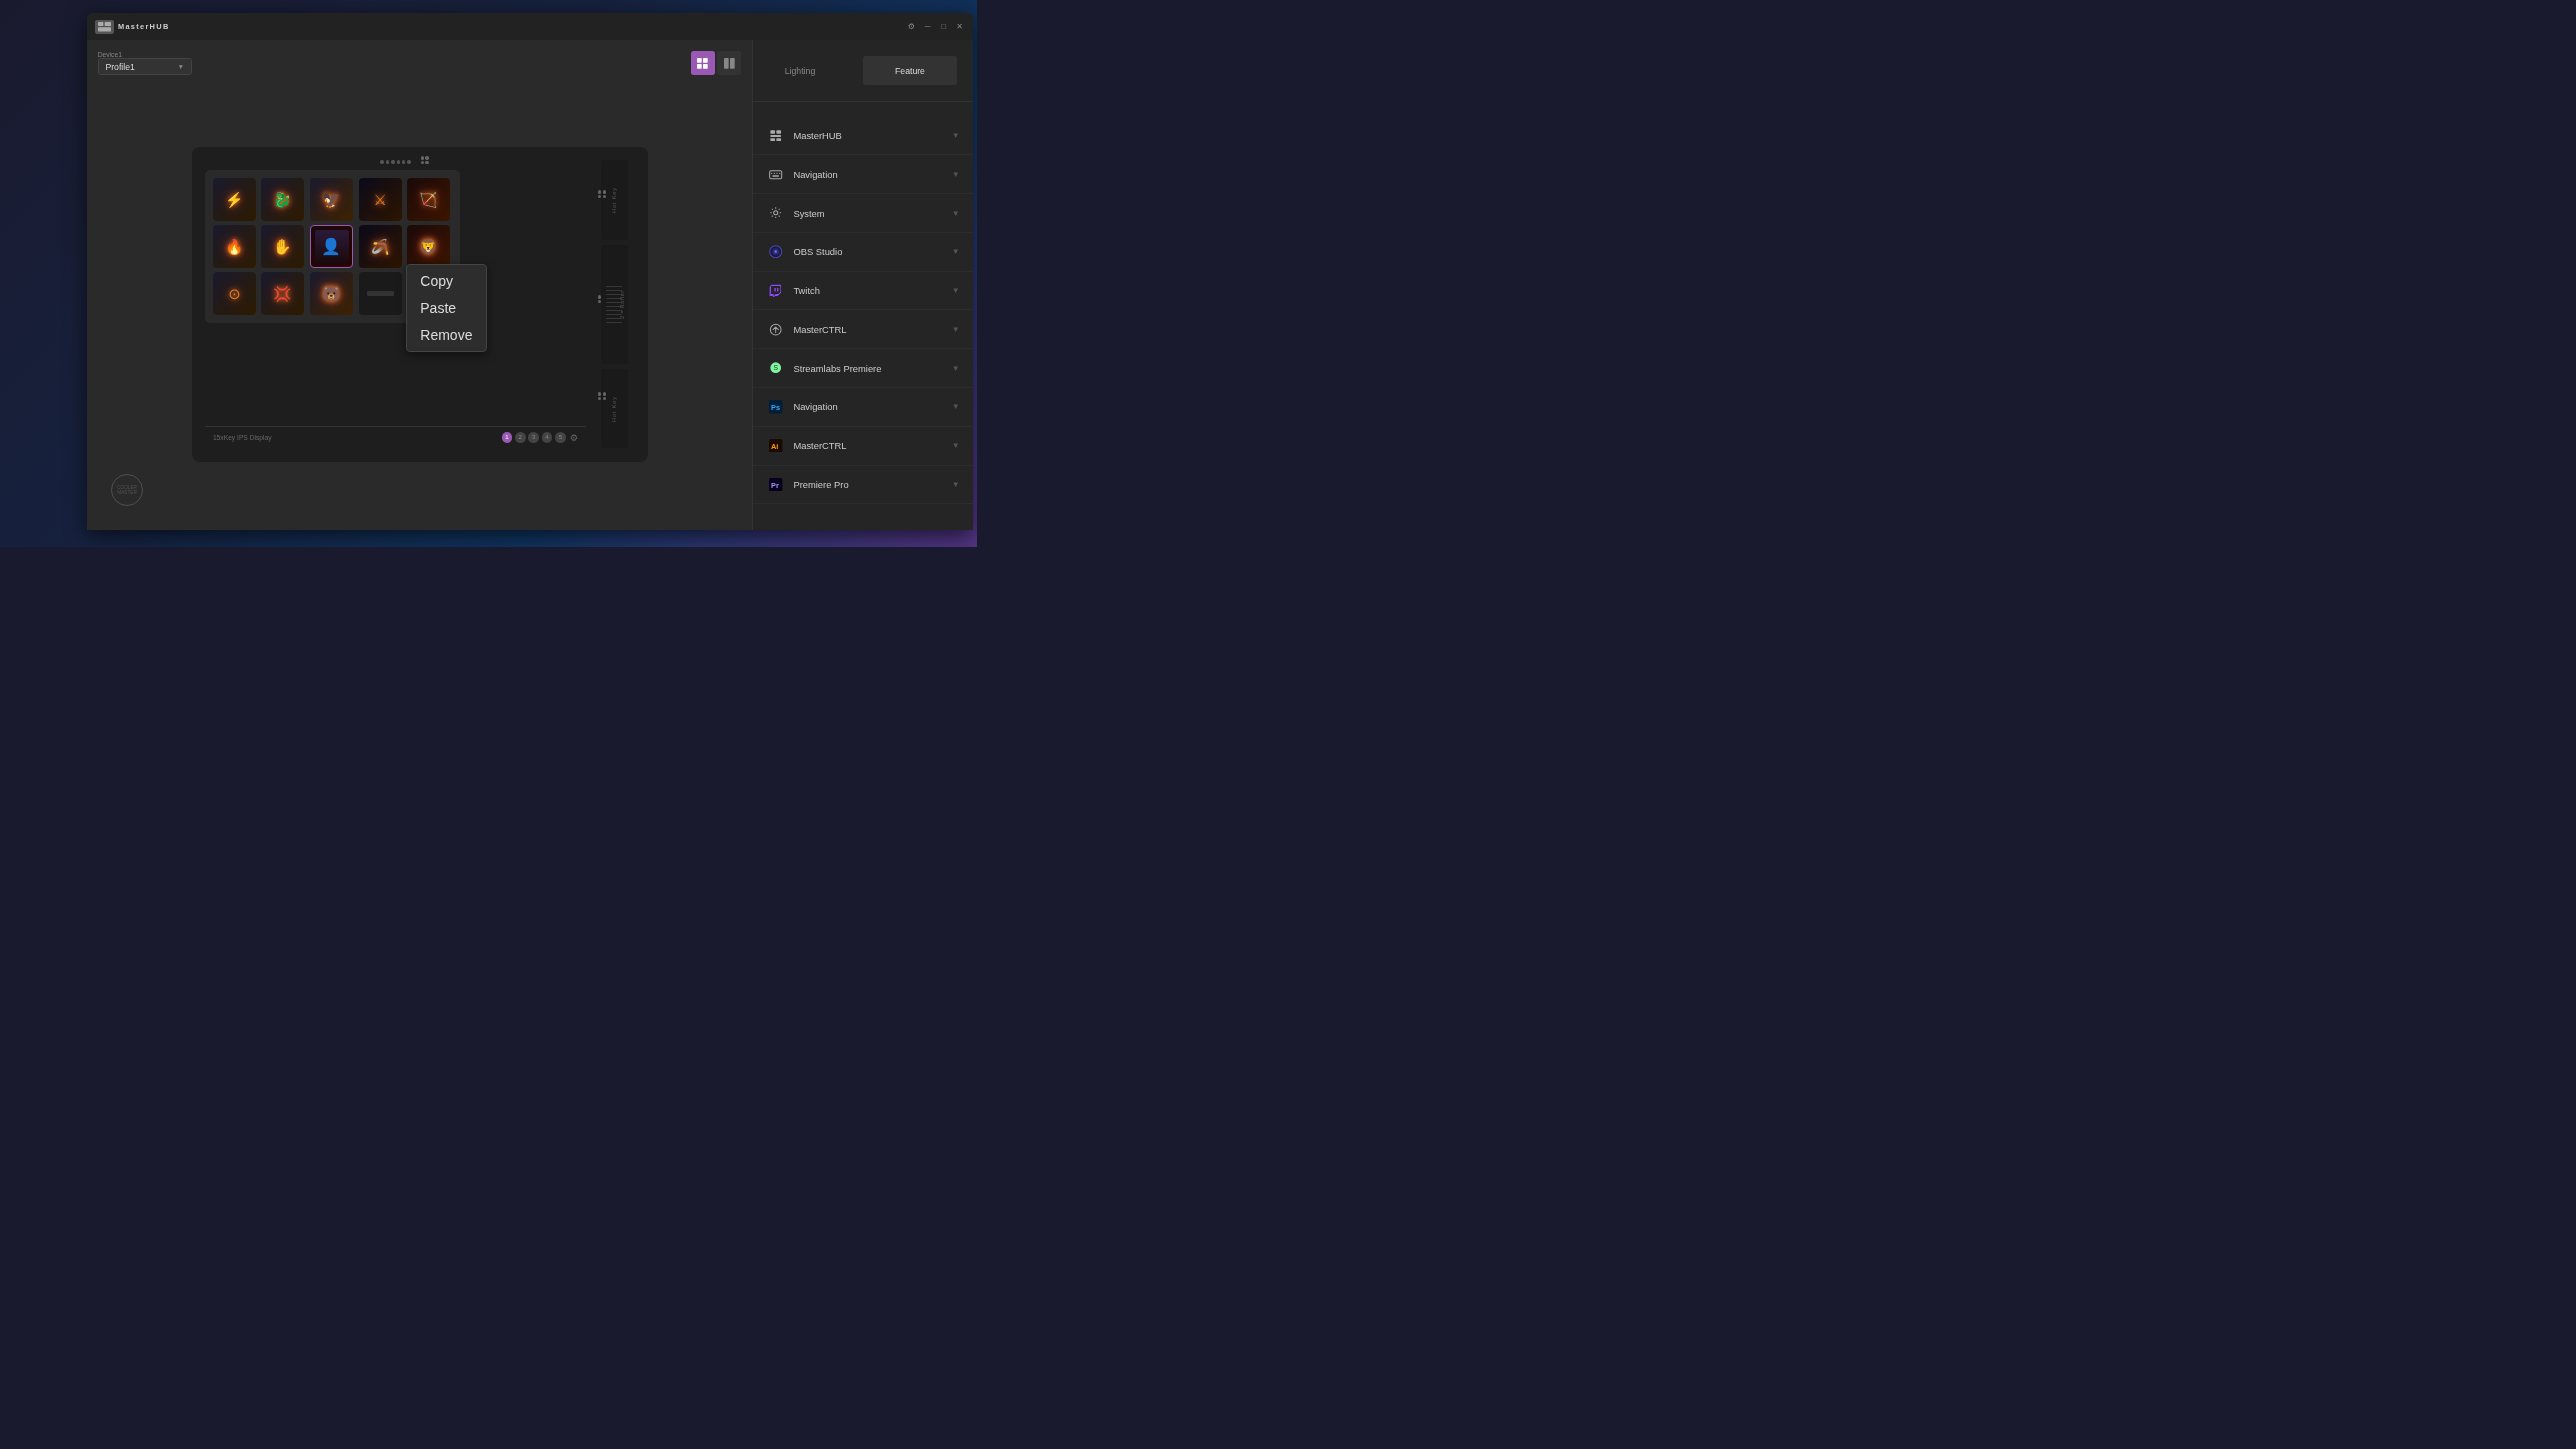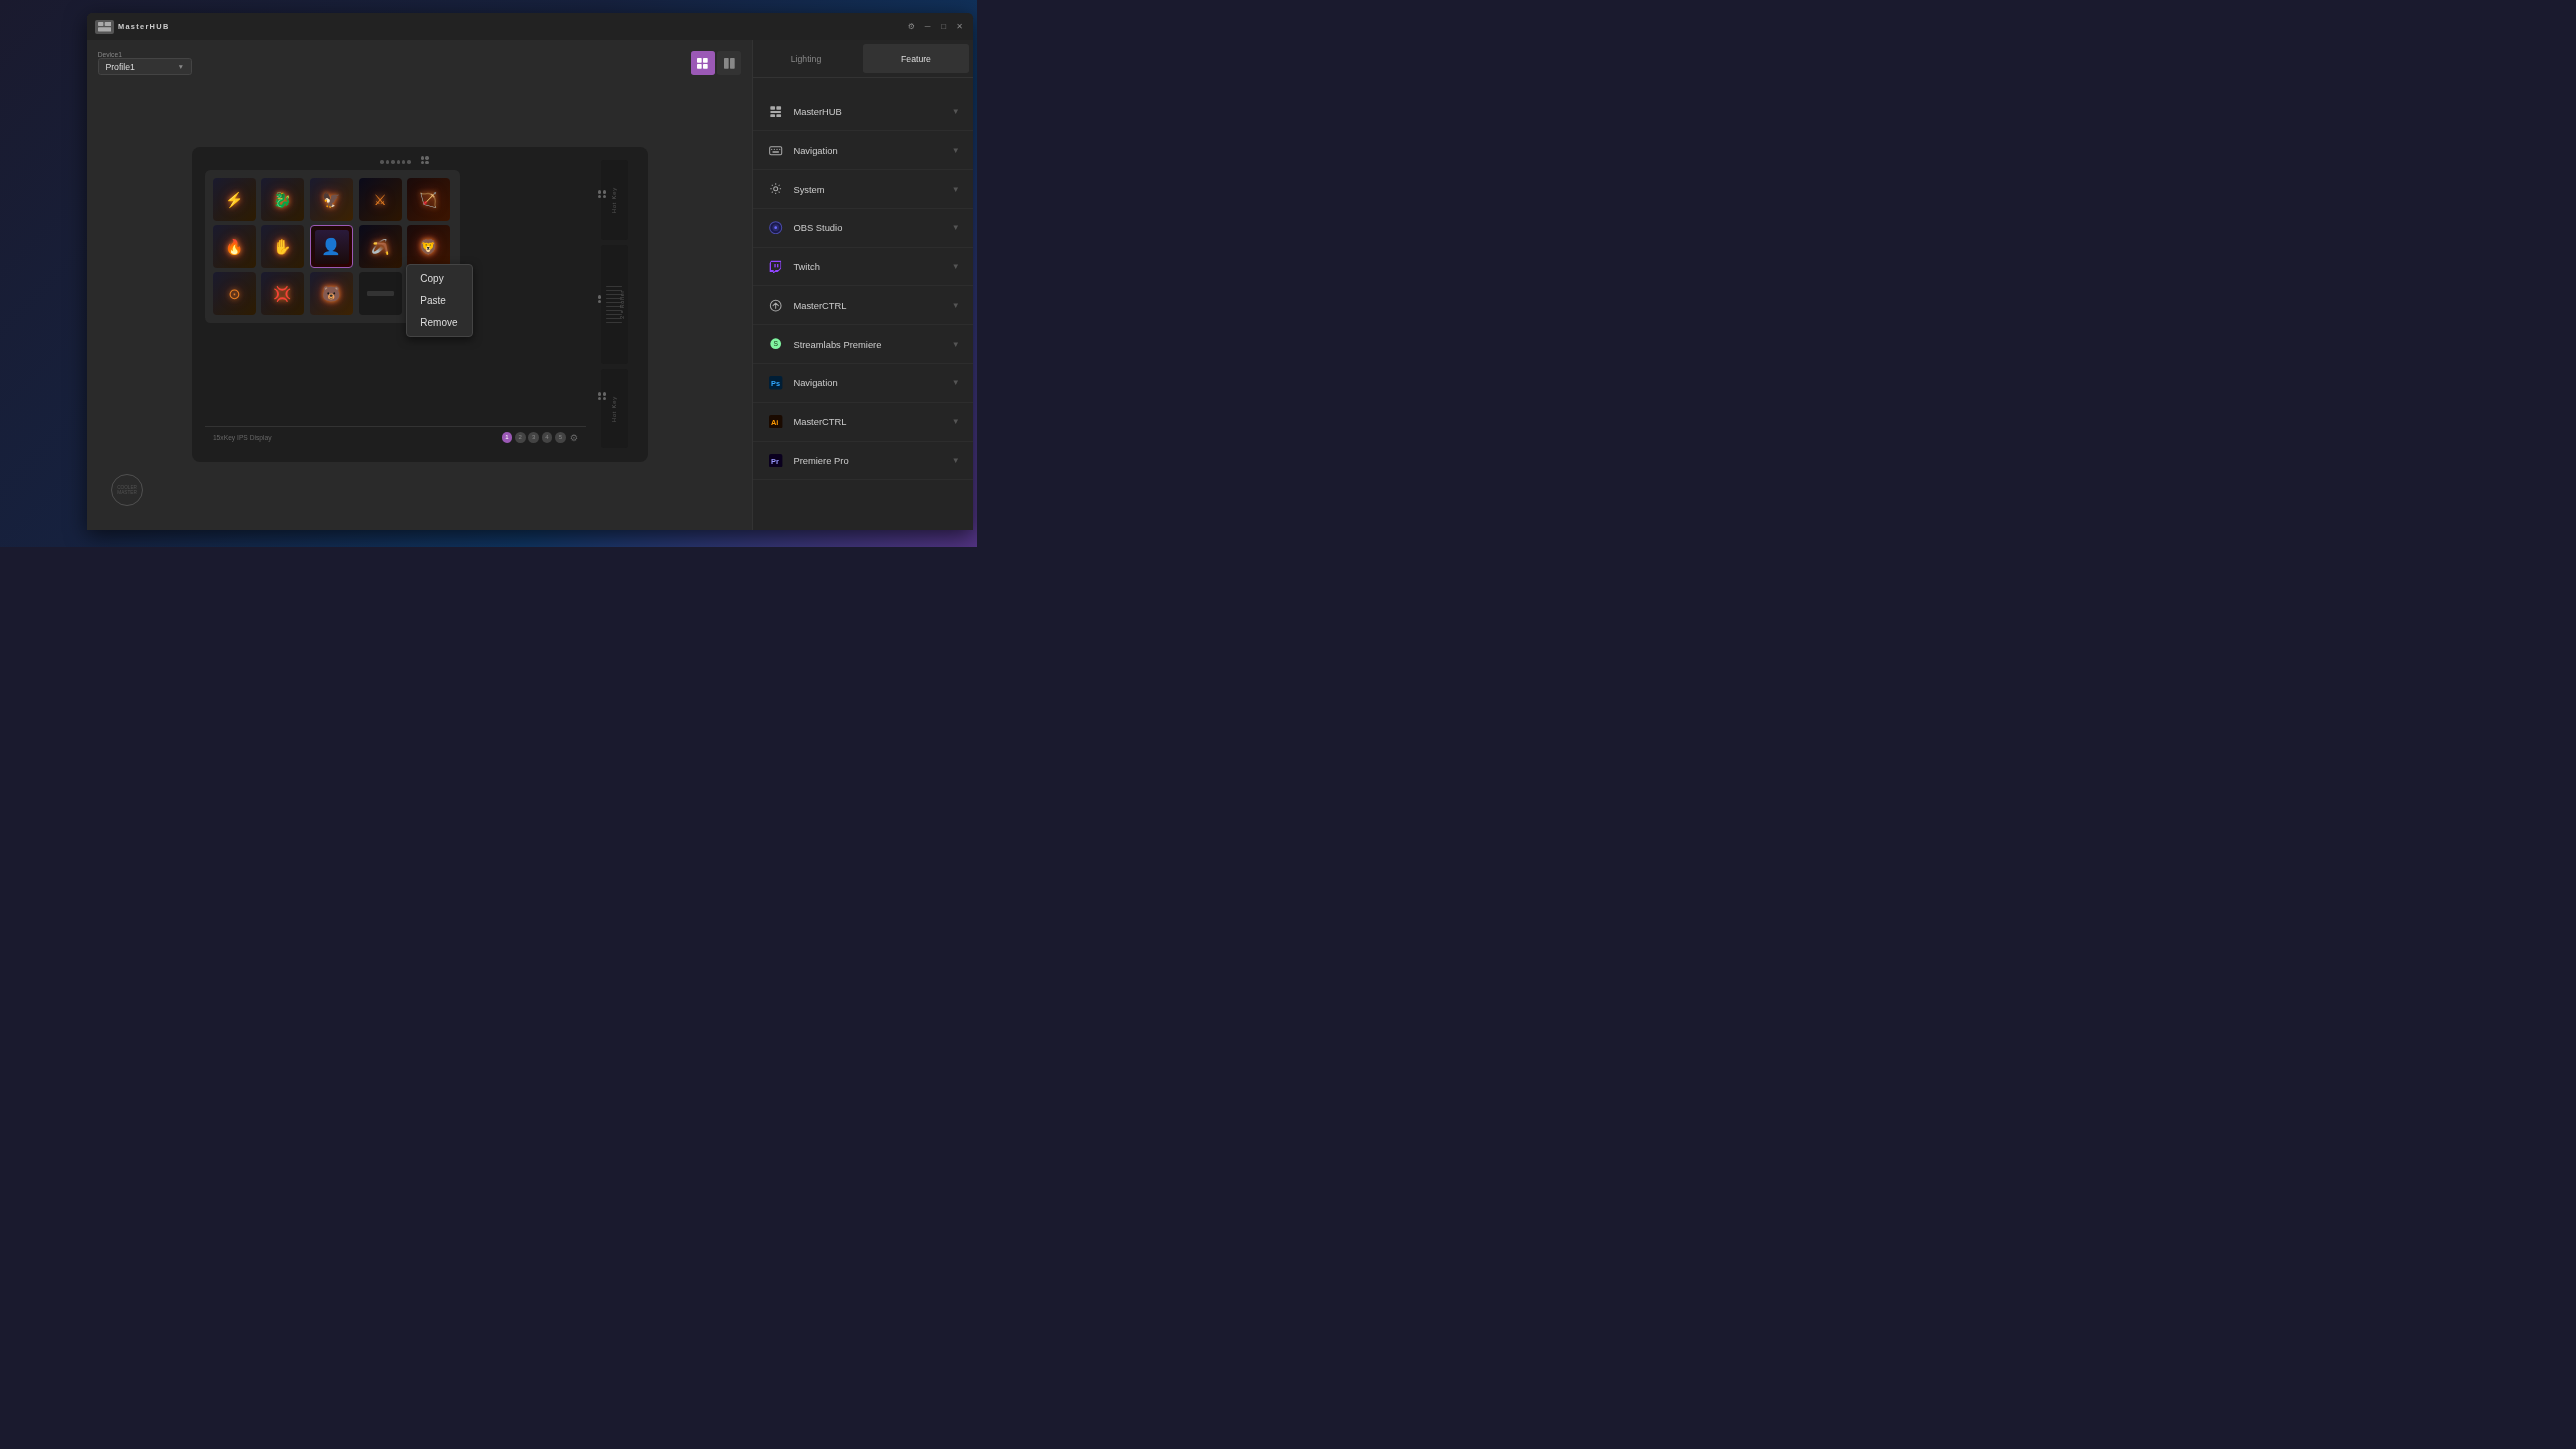--- a/index.html
+++ b/index.html
@@ -246,21 +246,21 @@
       border: 0.7px solid #444;
       border-radius: 4px;
       padding: 2.7px 0;
       z-index: 100;
       min-width: 67px;
       box-shadow: 0 2.7px 8px rgba(0,0,0,0.5);
     }
 
     .context-menu-item {
       padding: 5.4px 13.4px;
-      font-size: 10px;
+      font-size: 14px;
       color: #ddd;
       cursor: pointer;
     }
 
     
     .roller-area {
       width: 40px;
       display: flex;
       flex-direction: column;
       gap: 5.4px;
@@ -414,21 +414,21 @@
 
     .tab.inactive {
       color: #888;
       background: transparent;
     }
 
     .tab.active {
       color: #ddd;
       background: #333;
       border-radius: 2.7px;
-      margin: 4px;
+      margin: 16px;
     }
 
     
     .feature-list {
       flex: 1;
       overflow-y: auto;
       padding: 5.4px 0;
     }
 
     .feature-item {

